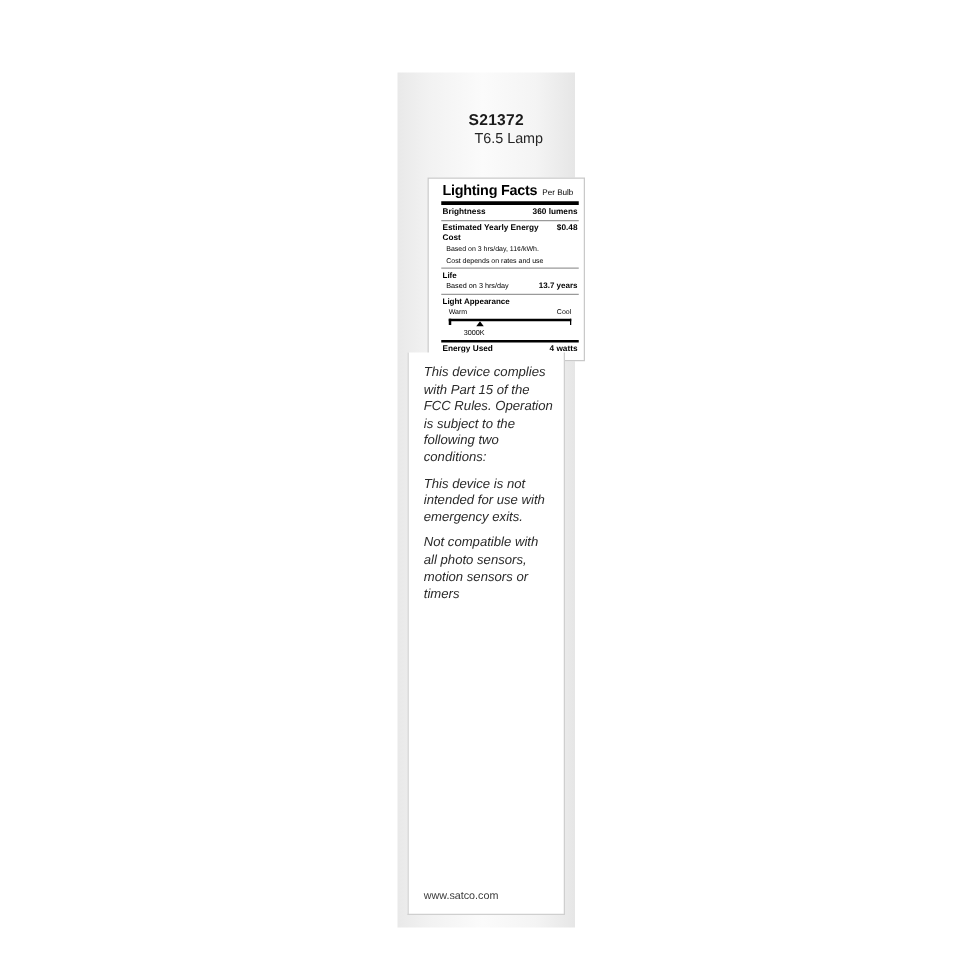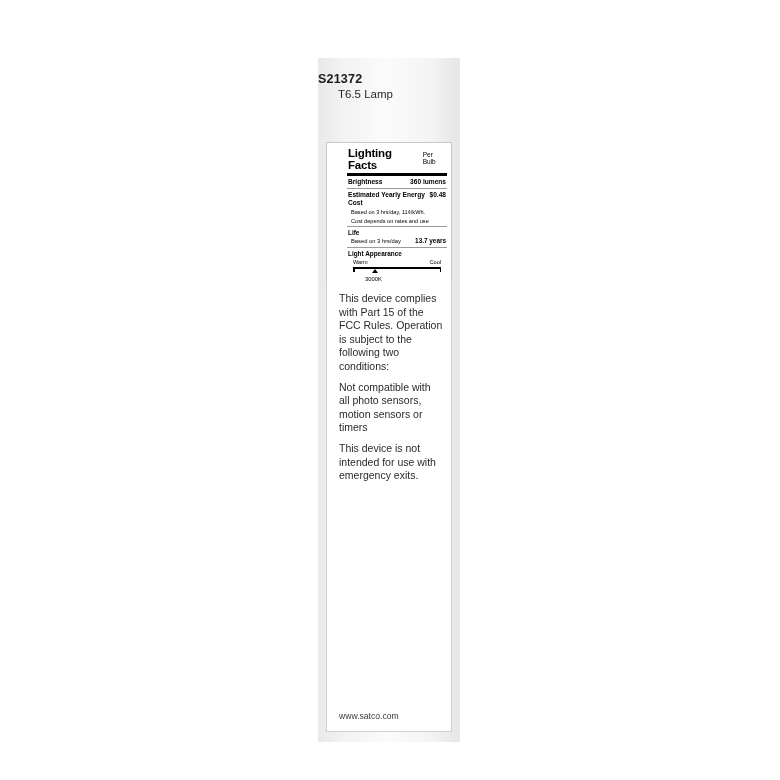--- a/index.html
+++ b/index.html
@@ -26,51 +26,51 @@
     top: 58px;
     width: 142px;
     height: 684px;
     background: linear-gradient(to right, #e9e9e9 0%, #f2f2f2 18%, #fbfbfb 48%, #f4f4f4 78%, #e6e6e6 100%);
   }
 
   
   .header-block {
     position: absolute;
     left: 0;
-    top: 0;
+    top: 17px;
     width: 170px;
     height: 82px;
-    text-align: left;
+    text-align: center;
     padding: 14px 12px 0 0;
     box-sizing: border-box;
   }
   .model-number {
     font-size: 12.5px;
     font-weight: bold;
     color: #1b1b1b;
     letter-spacing: 0.2px;
     line-height: 15px;
   }
   .model-desc {
     font-size: 11.5px;
     color: #262626;
     line-height: 15px;
     margin-left: 20px;
   }
 
   
   .lf-label {
     position: absolute;
-    left: 8px;
+    left: 24px;
     top: 84px;
     width: 126px;
     background: #ffffff;
     border: 1px solid #c9c9c9;
     box-sizing: border-box;
-    padding: 4px 4px 2px 20px;
+    padding: 4px 4px 2px 10px;
   }
   .lf-title-row {
     display: flex;
     align-items: baseline;
     gap: 4px;
     padding: 0 1px 1px 1px;
   }
   .lf-title {
     font-size: 11.5px;
     font-weight: bold;
@@ -194,20 +194,21 @@
     border-top: none;
     box-sizing: border-box;
     padding: 10px 8px 10px 12px;
     height: 450px;
   }
   .para {
     font-size: 10.5px;
     line-height: 13.6px;
     color: #2a2a2a;
     margin: 0 0 7px 0;
+    font-style: italic;
   }
   .para:last-child {
     margin-bottom: 0;
   }
   .website {
     position: absolute;
     left: 12px;
     bottom: 10px;
     font-size: 8.6px;
     color: #3a3a3a;
@@ -276,20 +277,20 @@
 
       <div class="lf-row">
         <span class="k">Energy Used</span>
         <span class="v">4 watts</span>
       </div>
 
     </div>
 
     <div class="text-block">
       <p class="para">This device complies with Part 15 of the FCC Rules. Operation is subject to the following two conditions:</p>
+      <p class="para">This device is not intended for use with emergency exits.</p>
       <p class="para">Not compatible with all photo sensors, motion sensors or timers</p>
-      <p class="para">This device is not intended for use with emergency exits.</p>
       <div class="website">www.satco.com</div>
     </div>
 
   </div>
 
 </div>
 
 </body></html>

